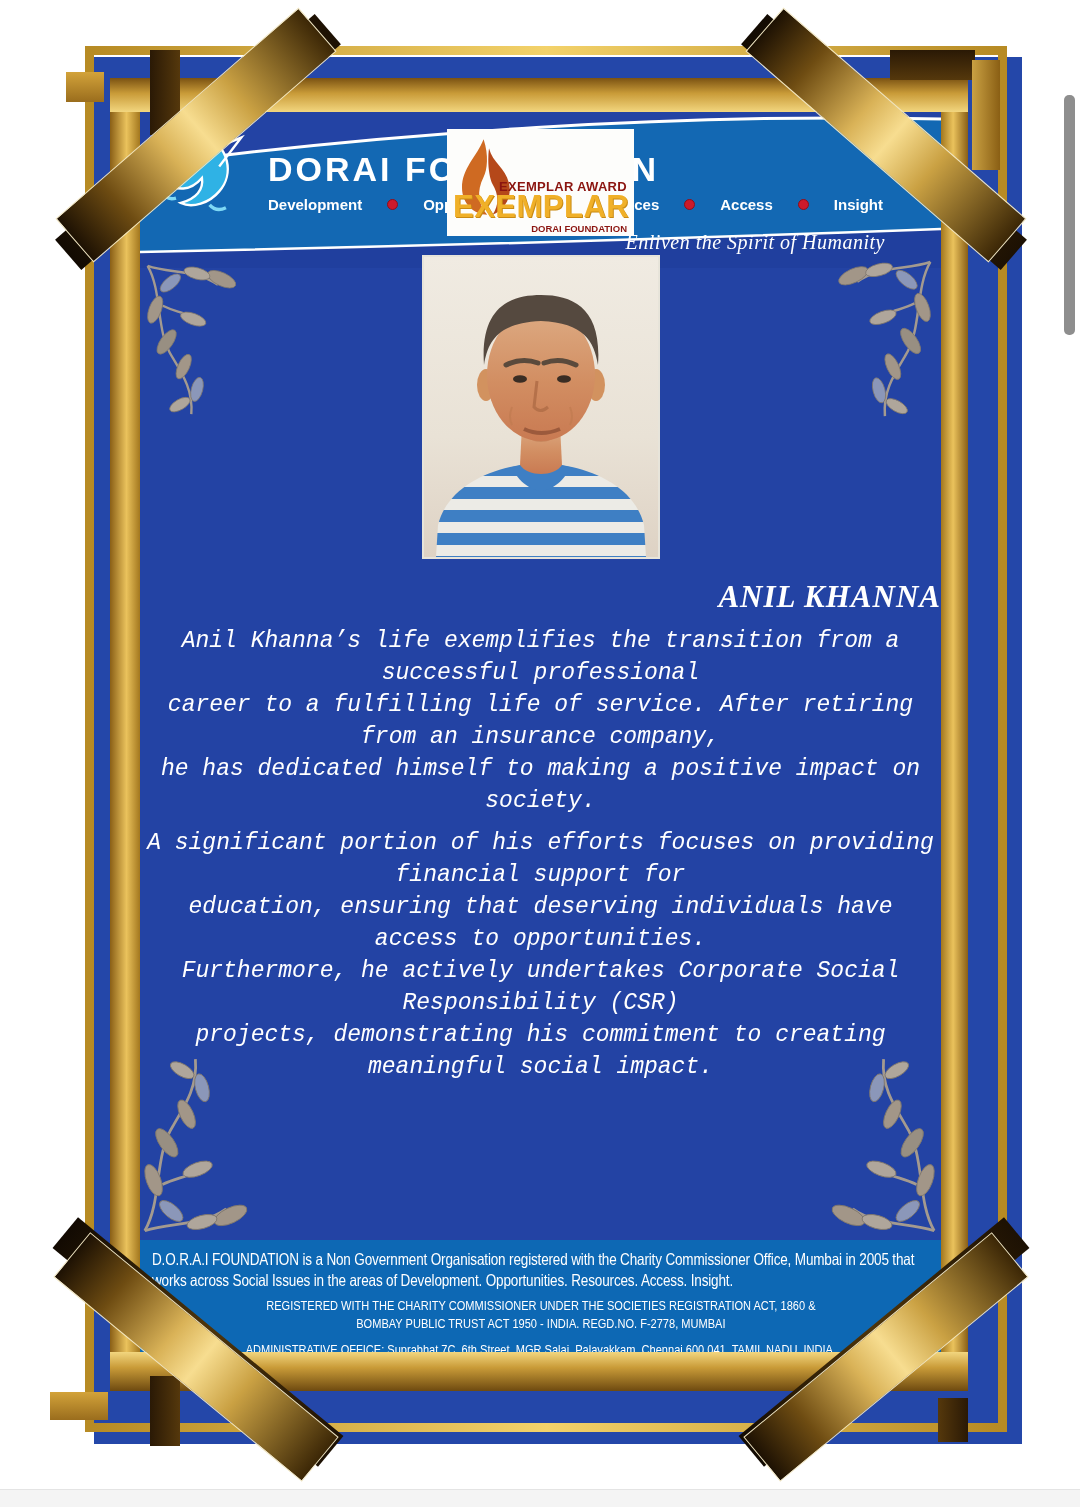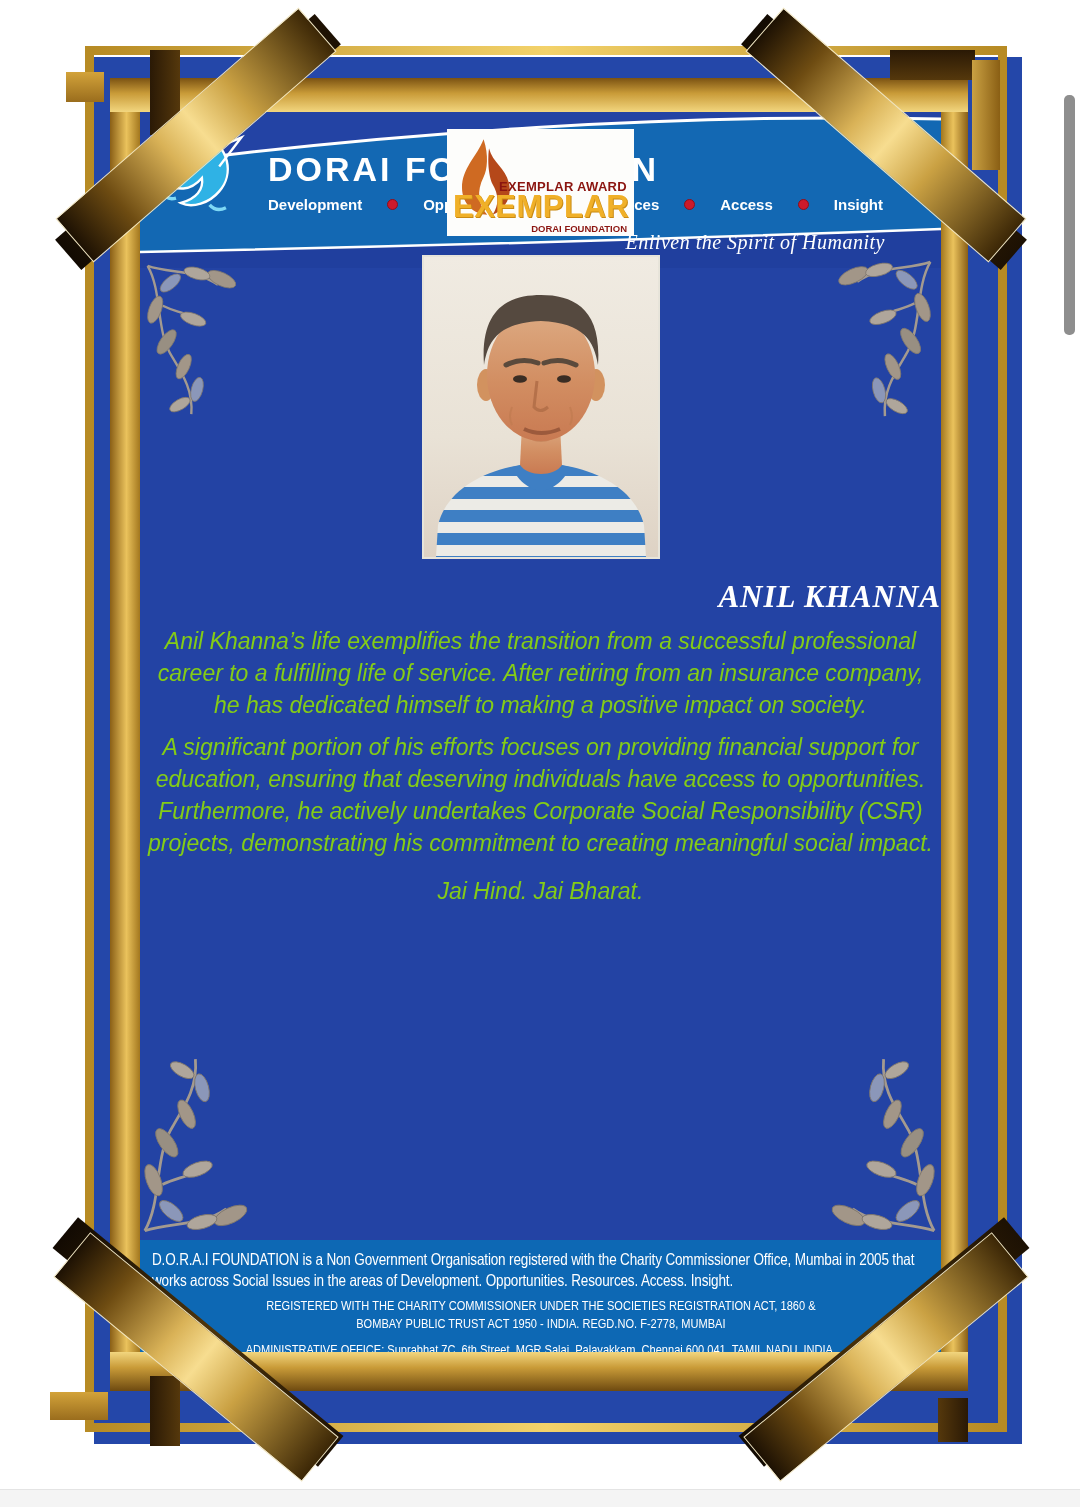--- a/index.html
+++ b/index.html
@@ -56,22 +56,22 @@
   .award-flame{position:absolute;left:6px;top:4px;width:72px;height:88px;}
   .award-title{position:absolute;right:7px;top:50px;color:#8b1510;font-size:13px;font-weight:bold;letter-spacing:0.3px;white-space:nowrap;}
   .award-word{position:absolute;left:6px;top:60px;color:#f0b028;font-size:31px;font-weight:bold;letter-spacing:0.5px;
               text-shadow:1px 1px 0 #c98a12;white-space:nowrap;}
   .award-org{position:absolute;right:7px;top:94px;color:#8b1510;font-size:9.5px;font-weight:bold;white-space:nowrap;}
 
   .photo{position:relative;width:234px;height:300px;margin:21px auto 0 auto;box-shadow:0 0 0 2px #e7e4da;}
 
   .honoree-name{margin:22px 0 0 0;text-align:right;color:#fff;font-family:"Liberation Serif",serif;
       font-style:italic;font-weight:bold;font-size:31px;letter-spacing:1px;}
-  .para{margin:10px auto 0 auto;width:796px;text-align:center;color:#84cc16;white-space:pre-line;
-      font-family:Liberation Sans, sans-serif;font-style:italic;font-size:23px;line-height:32px;}
+  .para{margin:10px auto 0 auto;width:796px;text-align:center;color:#ffffff;white-space:pre-line;
+      font-family:Liberation Mono, monospace;font-style:italic;font-size:23px;line-height:32px;}
   .closing{margin-top:16px;}
 
   .vine{position:absolute;opacity:0.88;}
   .vine-tr{right:-2px;top:148px;width:128px;height:158px;}
   .vine-tl{left:-4px;top:152px;width:122px;height:152px;transform:scaleX(-1);}
   .vine-br{right:-2px;top:940px;width:132px;height:186px;transform:scaleY(-1);}
   .vine-bl{left:-4px;top:940px;width:132px;height:186px;transform:scale(-1,-1);}
 
   .footer-band{position:absolute;left:0;bottom:0;width:801px;height:112px;background:#0d68b4;
       box-sizing:border-box;padding:9px 12px 0 12px;color:#fff;}
@@ -231,21 +231,20 @@
     </div>
 
     <h1 class="honoree-name">ANIL KHANNA</h1>
     <p class="para">Anil Khanna’s life exemplifies the transition from a successful professional
 career to a fulfilling life of service. After retiring from an insurance company,
 he has dedicated himself to making a positive impact on society.</p>
     <p class="para">A significant portion of his efforts focuses on providing financial support for
 education, ensuring that deserving individuals have access to opportunities.
 Furthermore, he actively undertakes Corporate Social Responsibility (CSR)
 projects, demonstrating his commitment to creating meaningful social impact.</p>
-    <p class="para closing">Jai Hind. Jai Bharat.</p>
 
     <div class="footer-band">
       <div class="footer-about">D.O.R.A.I FOUNDATION is a Non Government Organisation registered with the Charity Commissioner Office, Mumbai in 2005 that
 works across Social Issues in the areas of Development. Opportunities. Resources. Access. Insight.</div>
       <div class="footer-reg">REGISTERED WITH THE CHARITY COMMISSIONER UNDER THE SOCIETIES REGISTRATION ACT, 1860 &amp;
 BOMBAY PUBLIC TRUST ACT 1950 - INDIA. REGD.NO. F-2778, MUMBAI</div>
       <div class="footer-admin">ADMINISTRATIVE OFFICE: Suprabhat 7C, 6th Street, MGR Salai, Palavakkam, Chennai 600 041, TAMIL NADU, INDIA.</div>
     </div>
   </div>
 

